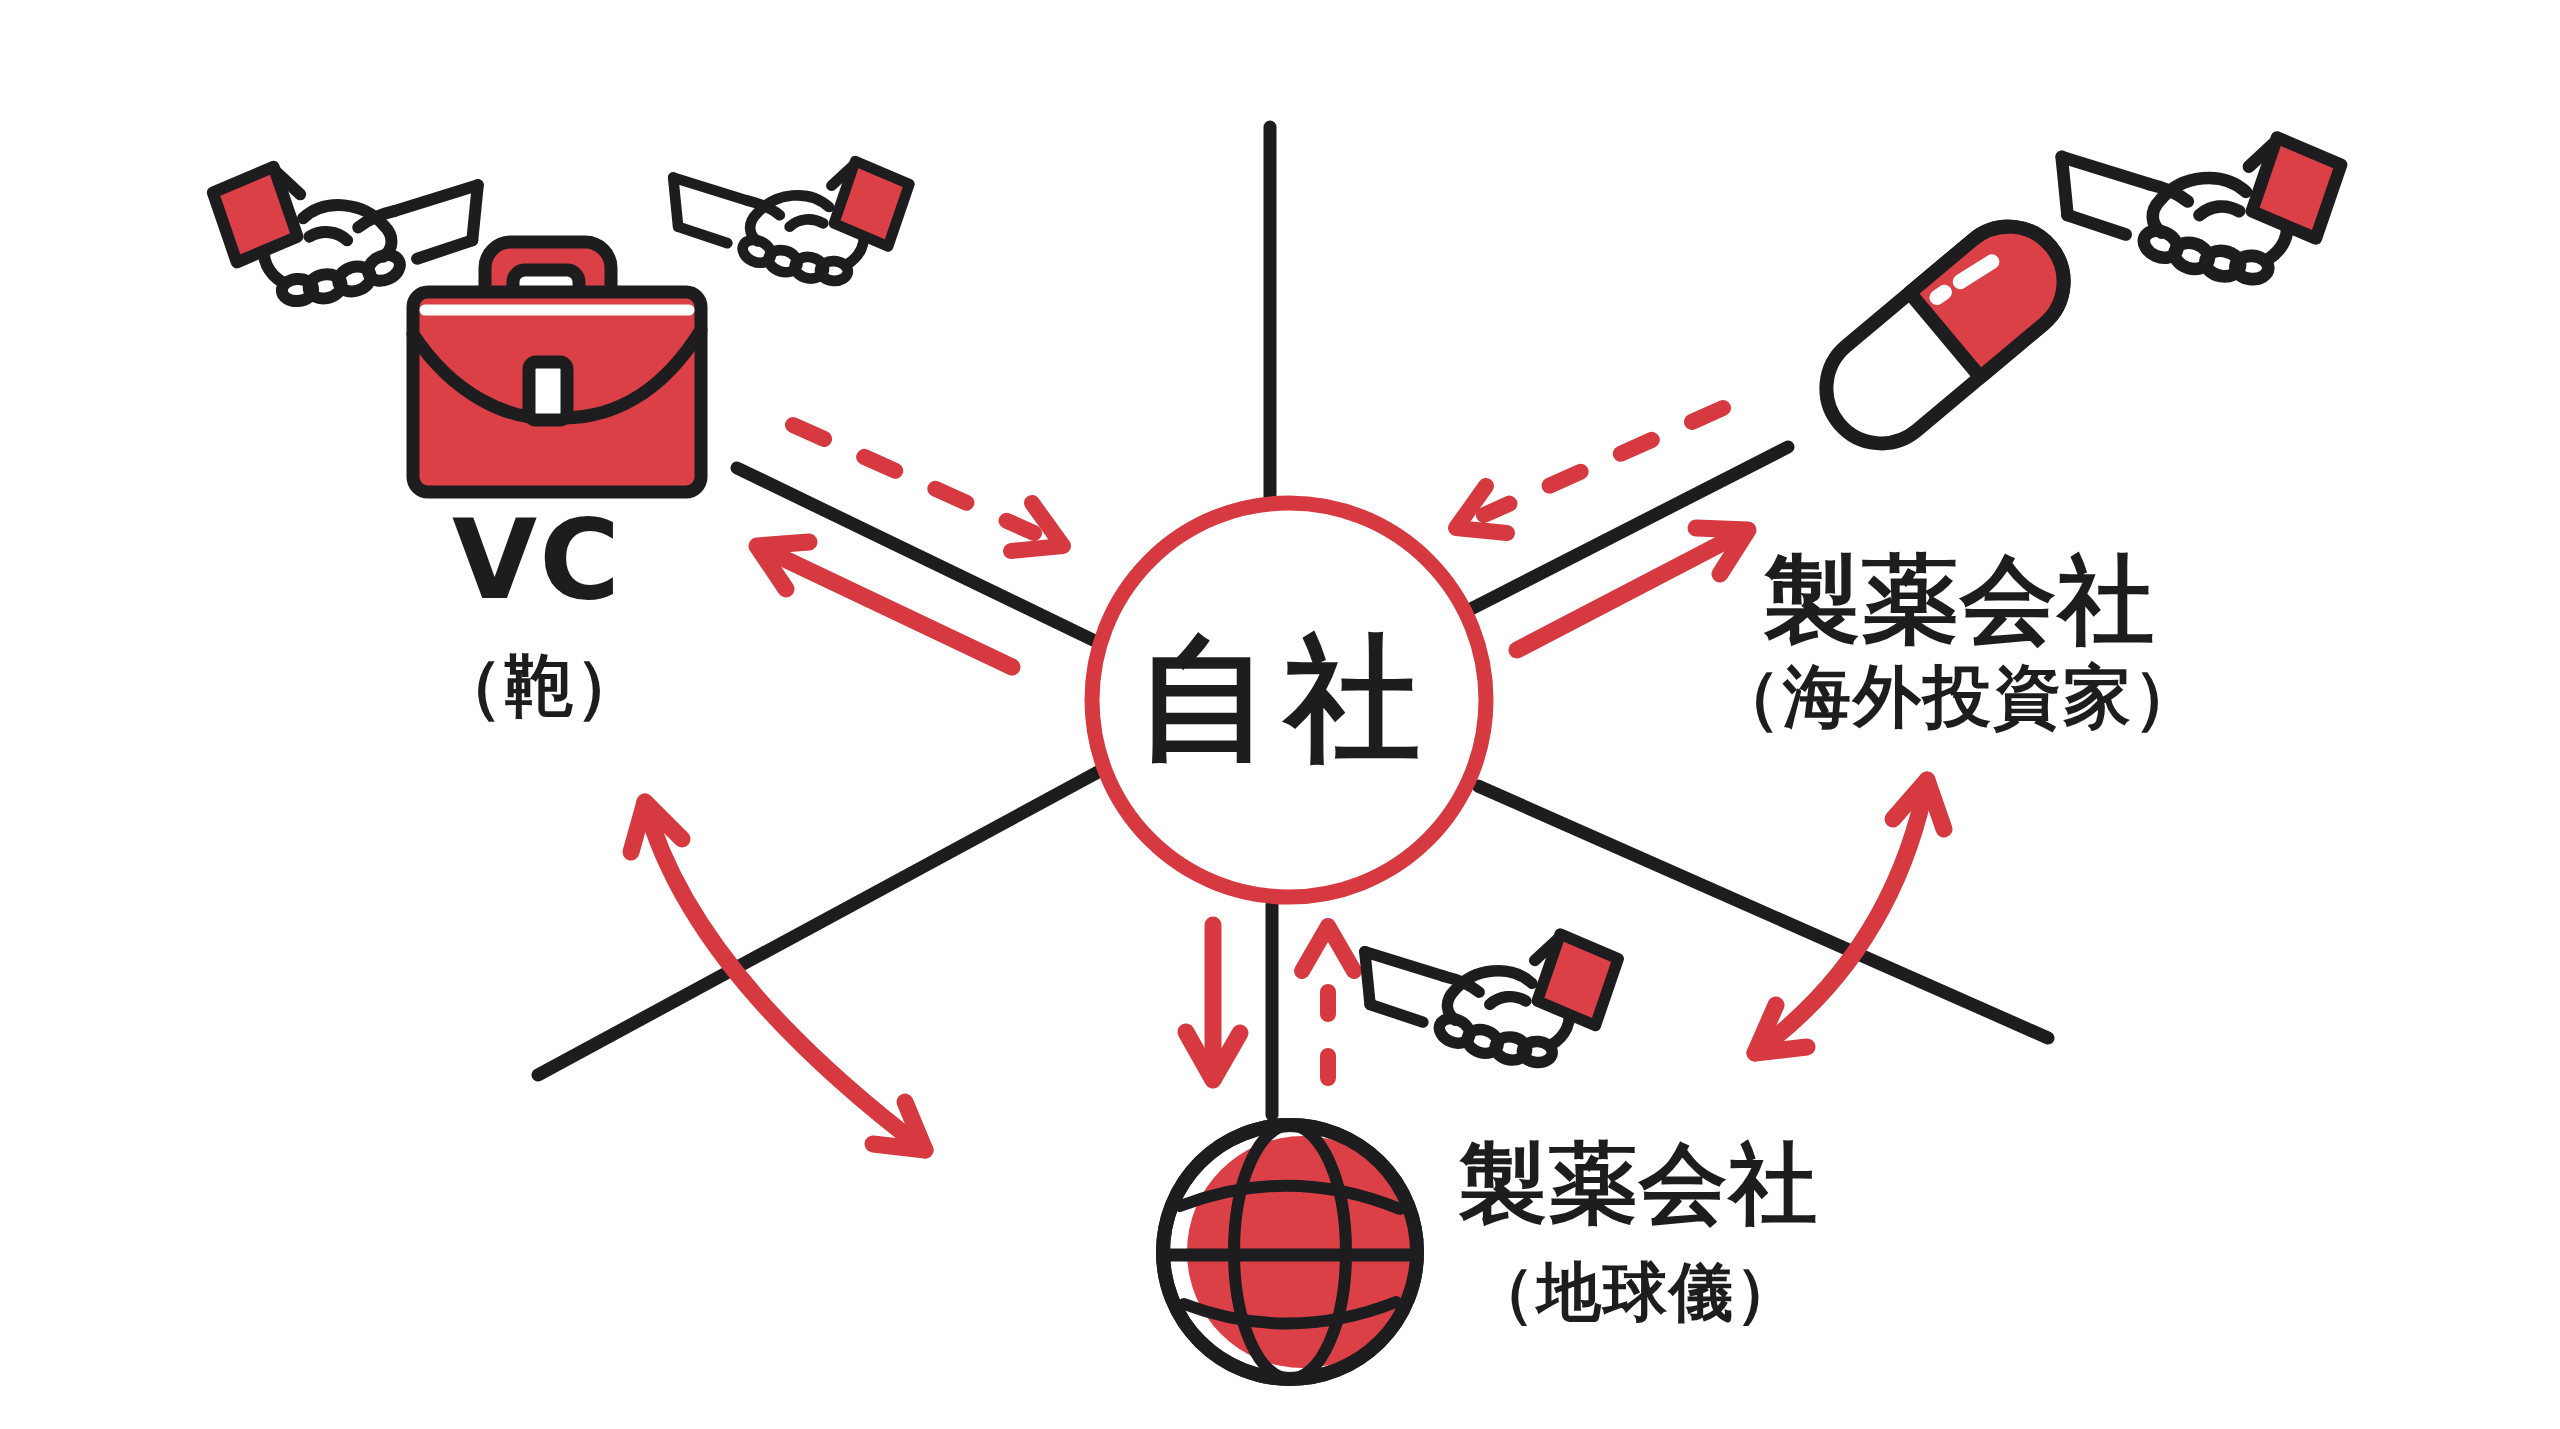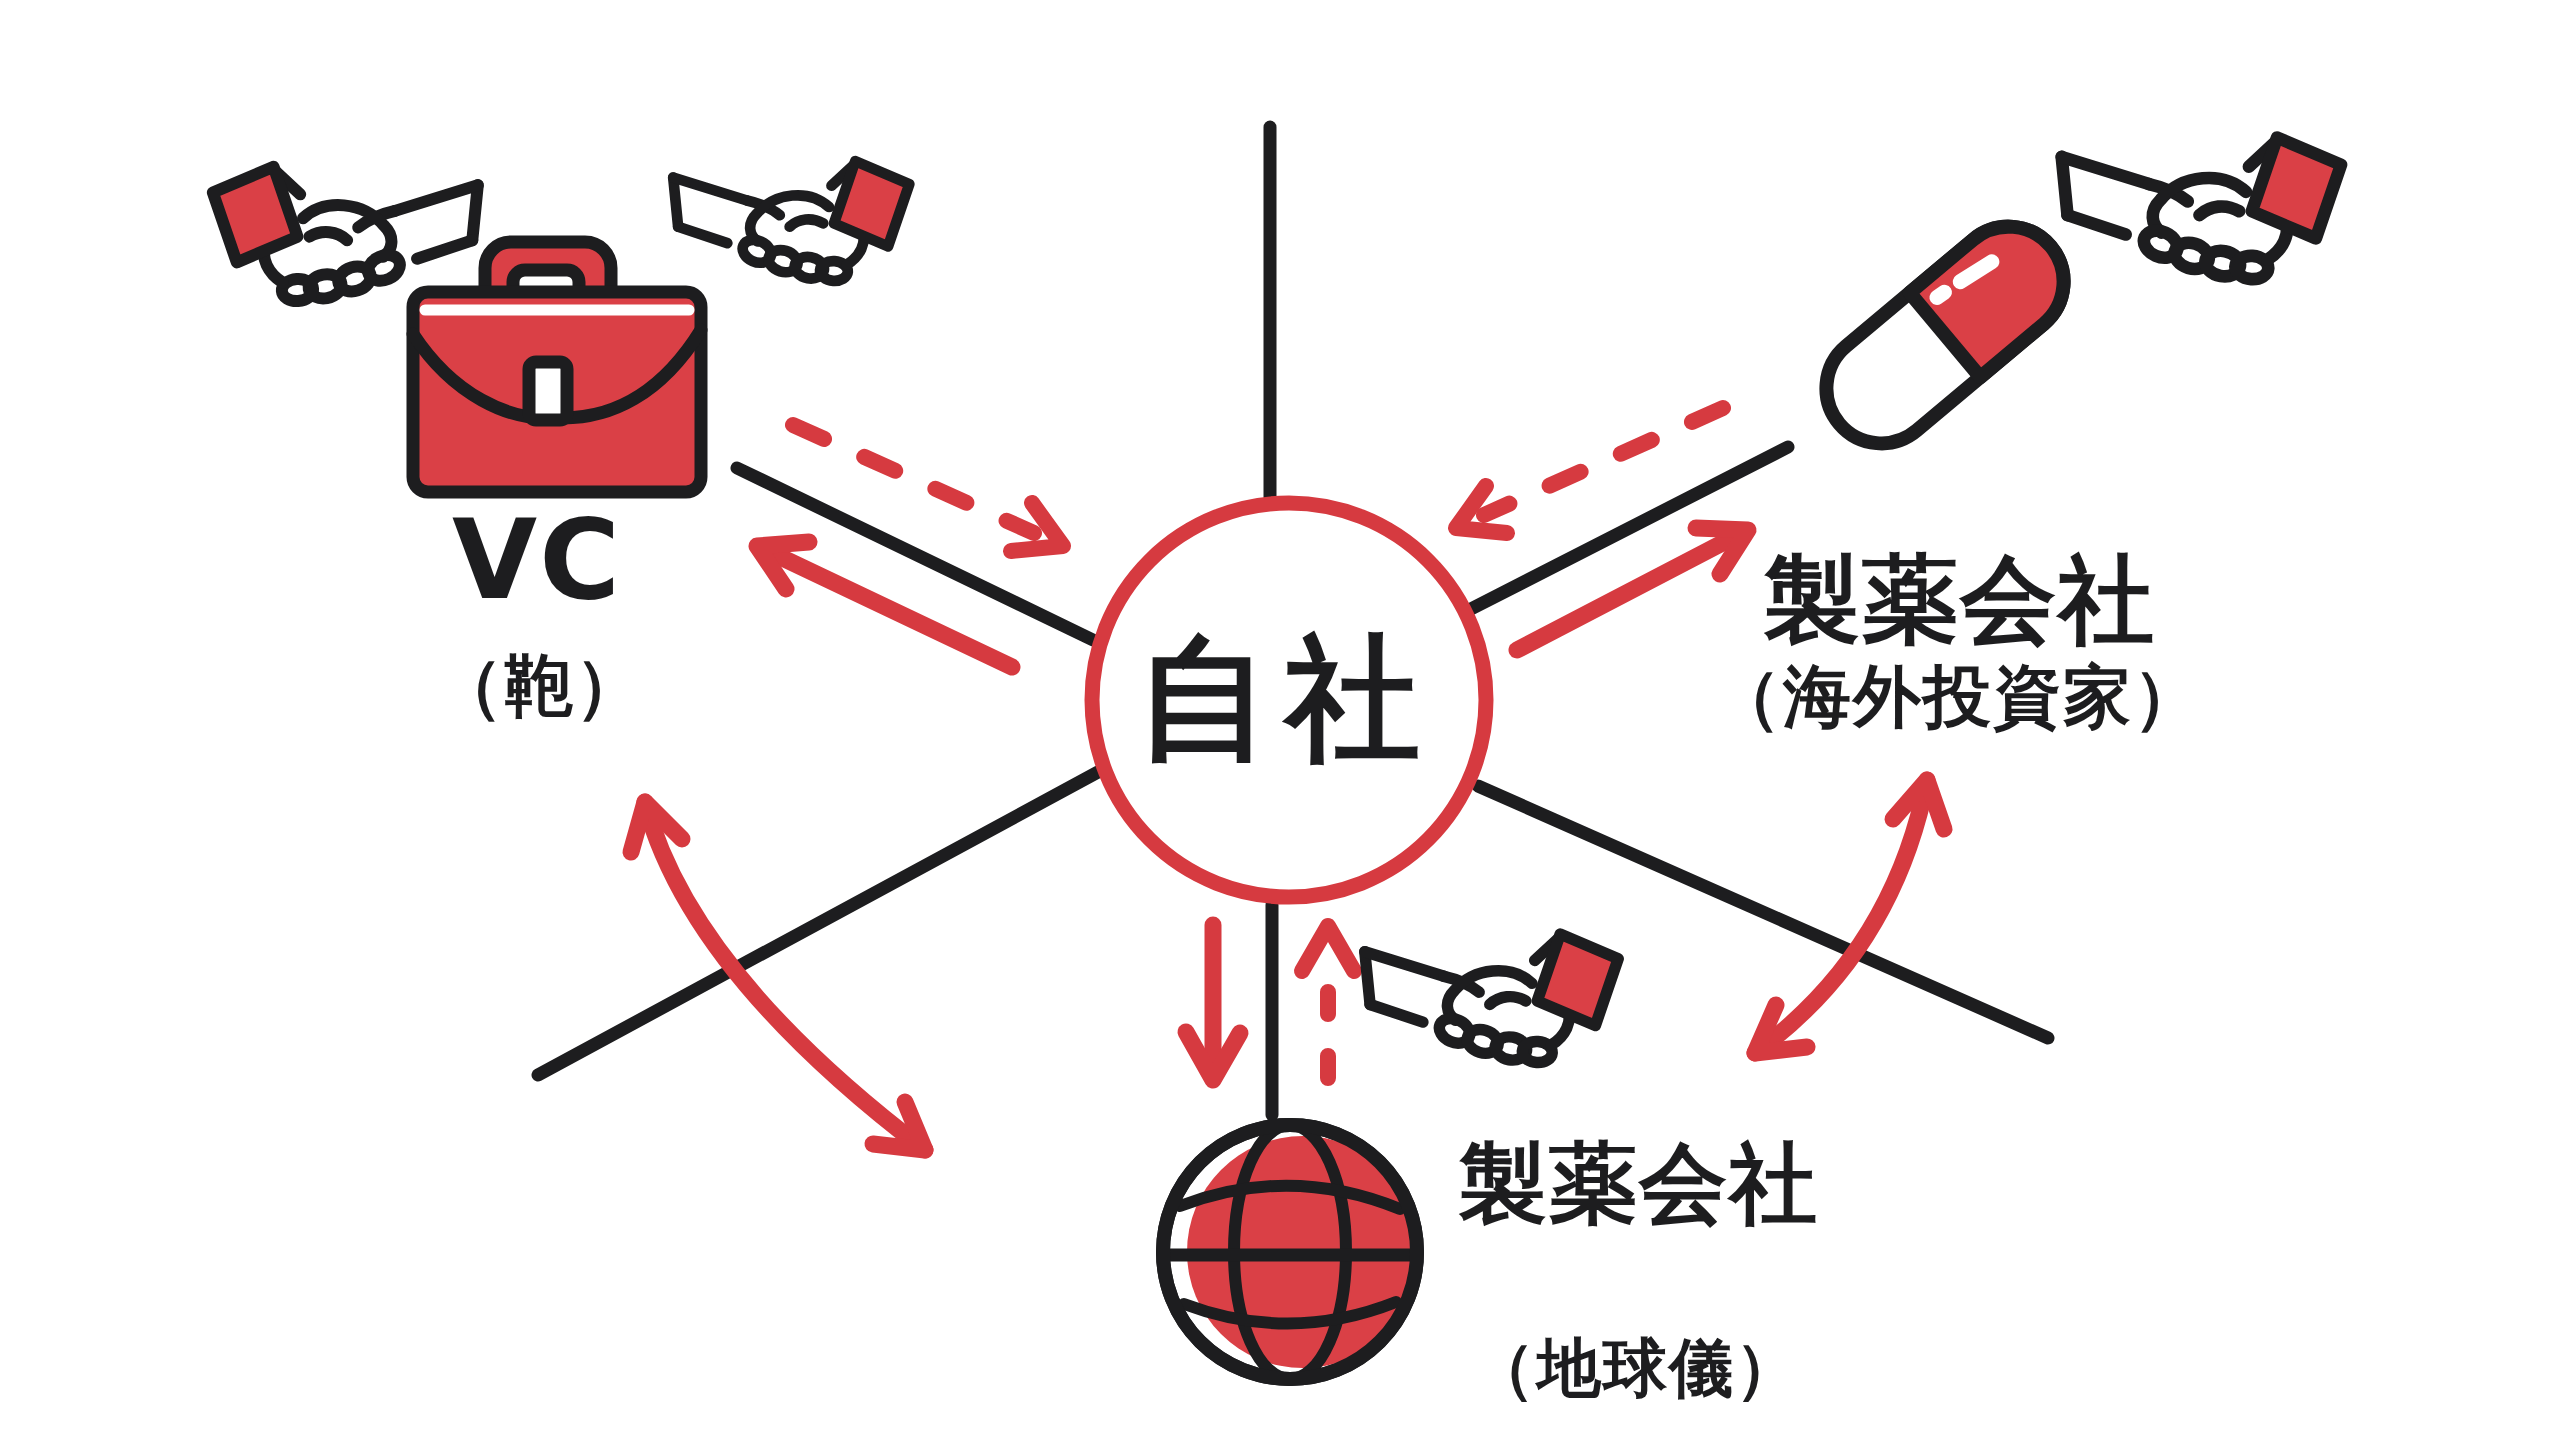--- a/index.html
+++ b/index.html
@@ -134,14 +134,14 @@
 
   <div class="label lbl-center" style="left:1285px;top:698px;">自社</div>
 
   <div class="label lbl-vc" style="left:537px;top:560px;text-align:right;">VC</div>
   <div class="label lbl-vc-sub" style="left:540px;top:686px;">（鞄）</div>
 
   <div class="label lbl-pharma" style="left:1960px;top:557px;margin-top:43px;">製薬会社</div>
   <div class="label lbl-pharma-sub" style="left:1958px;top:697px;">（海外投資家）</div>
 
   <div class="label lbl-overseas" style="left:1639px;top:1184px;">製薬会社</div>
-  <div class="label lbl-overseas-sub" style="left:1636px;top:1368px;">（地球儀）</div>
+  <div class="label lbl-overseas-sub" style="left:1636px;top:1292px;">（地球儀）</div>
 </div>
 
 </body></html>

